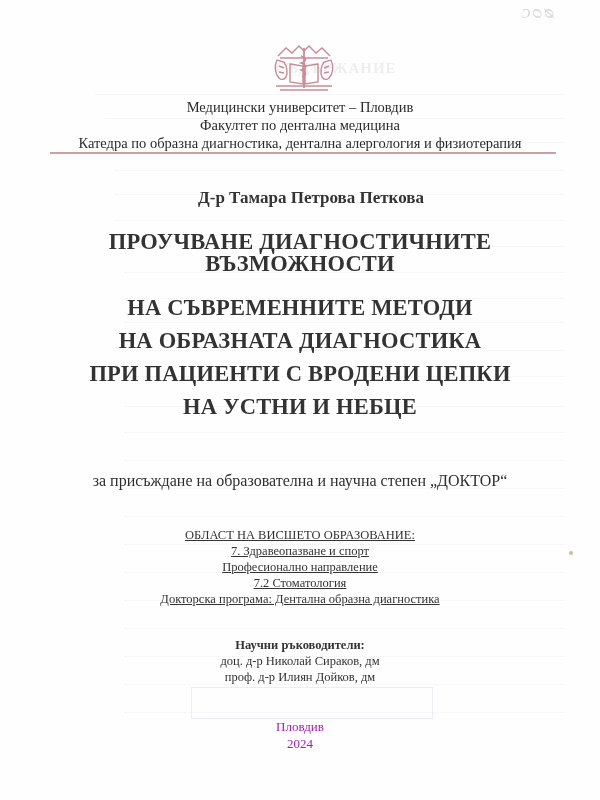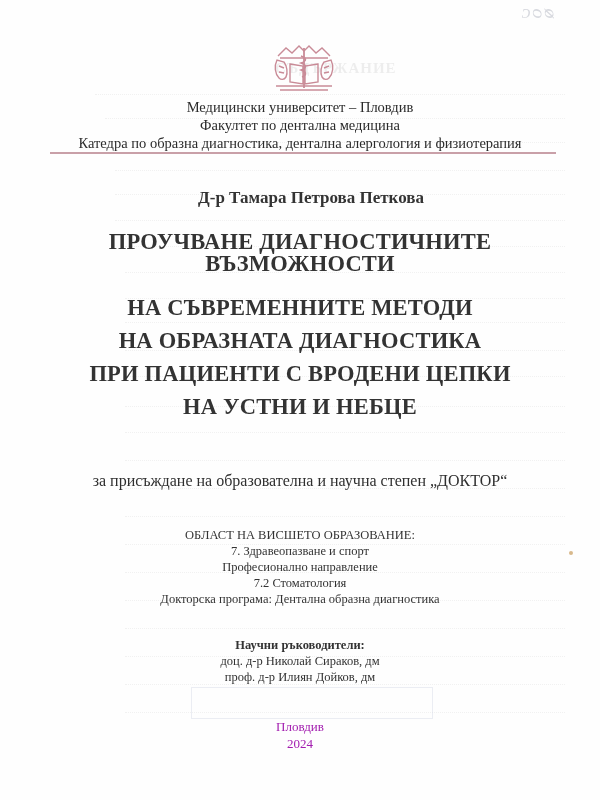--- a/index.html
+++ b/index.html
@@ -104,20 +104,21 @@
     }
     .diss-sub {
       top: 472px;
       font-size: 16px;
       color: #2f2f2f;
     }
     .area-line {
       font-size: 12.5px;
       color: #333;
       line-height: 16px;
+      text-decoration: underline;
     }
     .area-line.caps {
       font-size: 12.5px;
     }
     .sup-line {
       font-size: 12.5px;
       color: #333;
       line-height: 16px;
     }
     .sup-line.bold {

